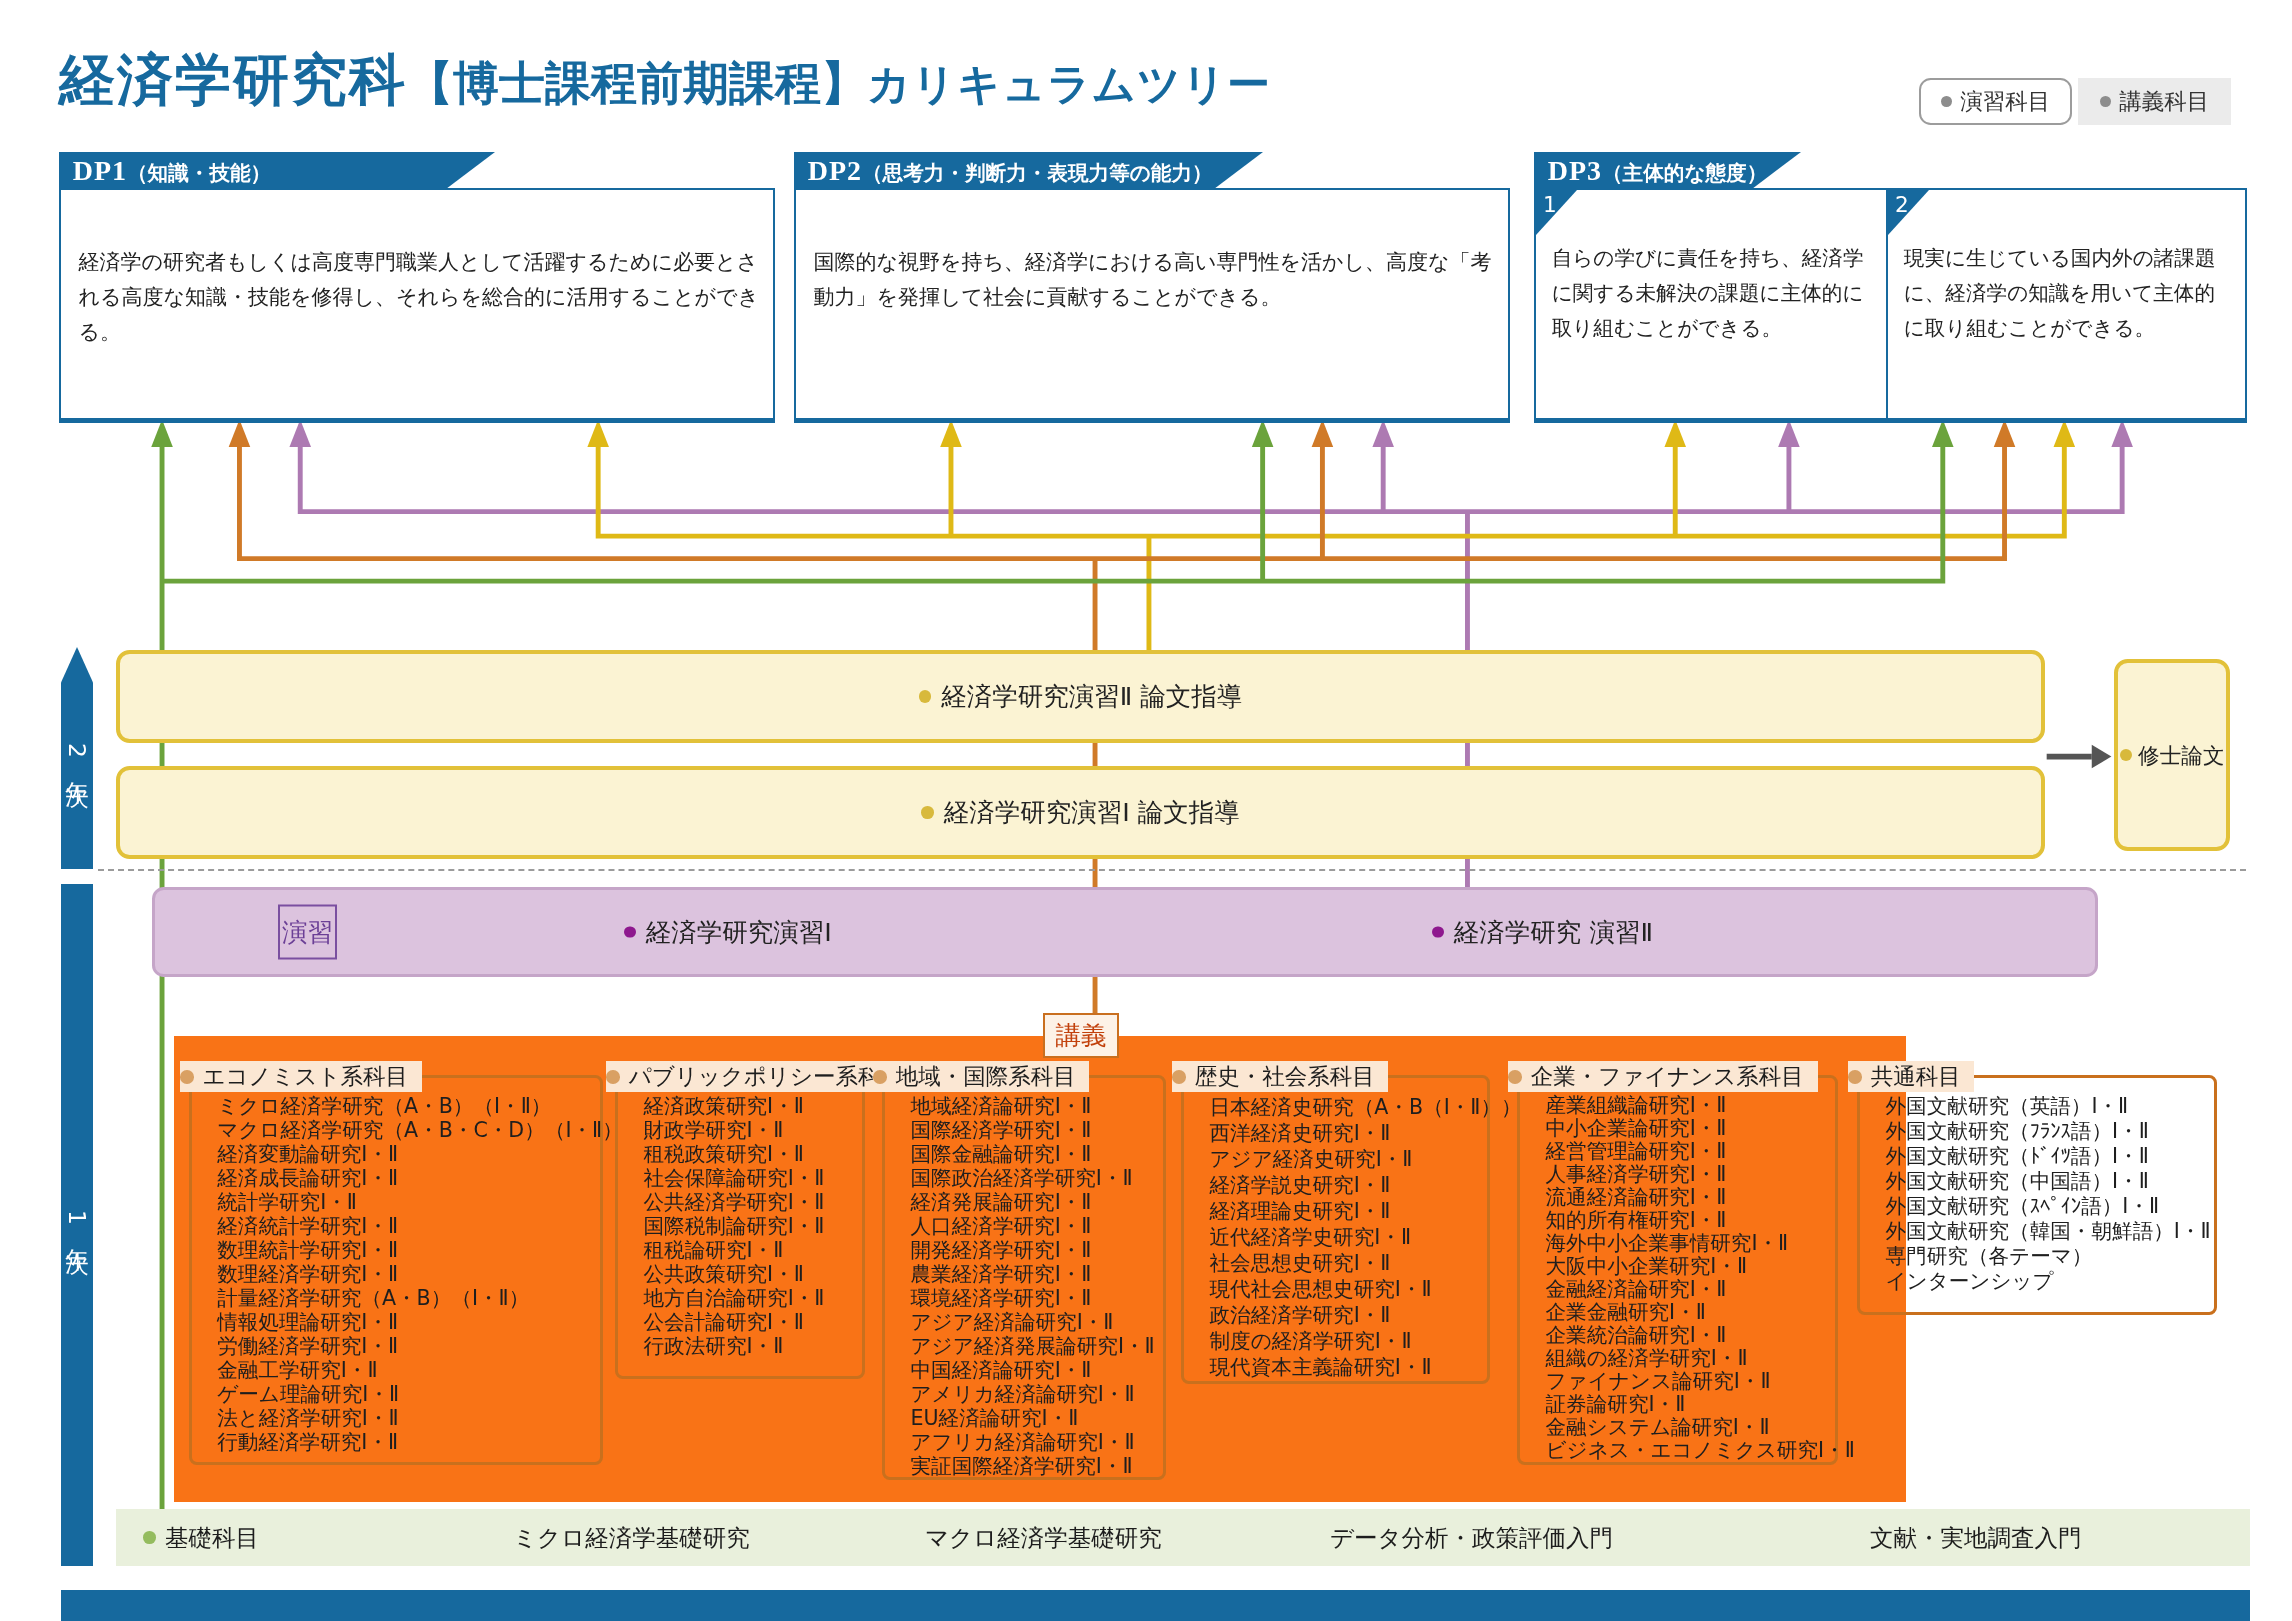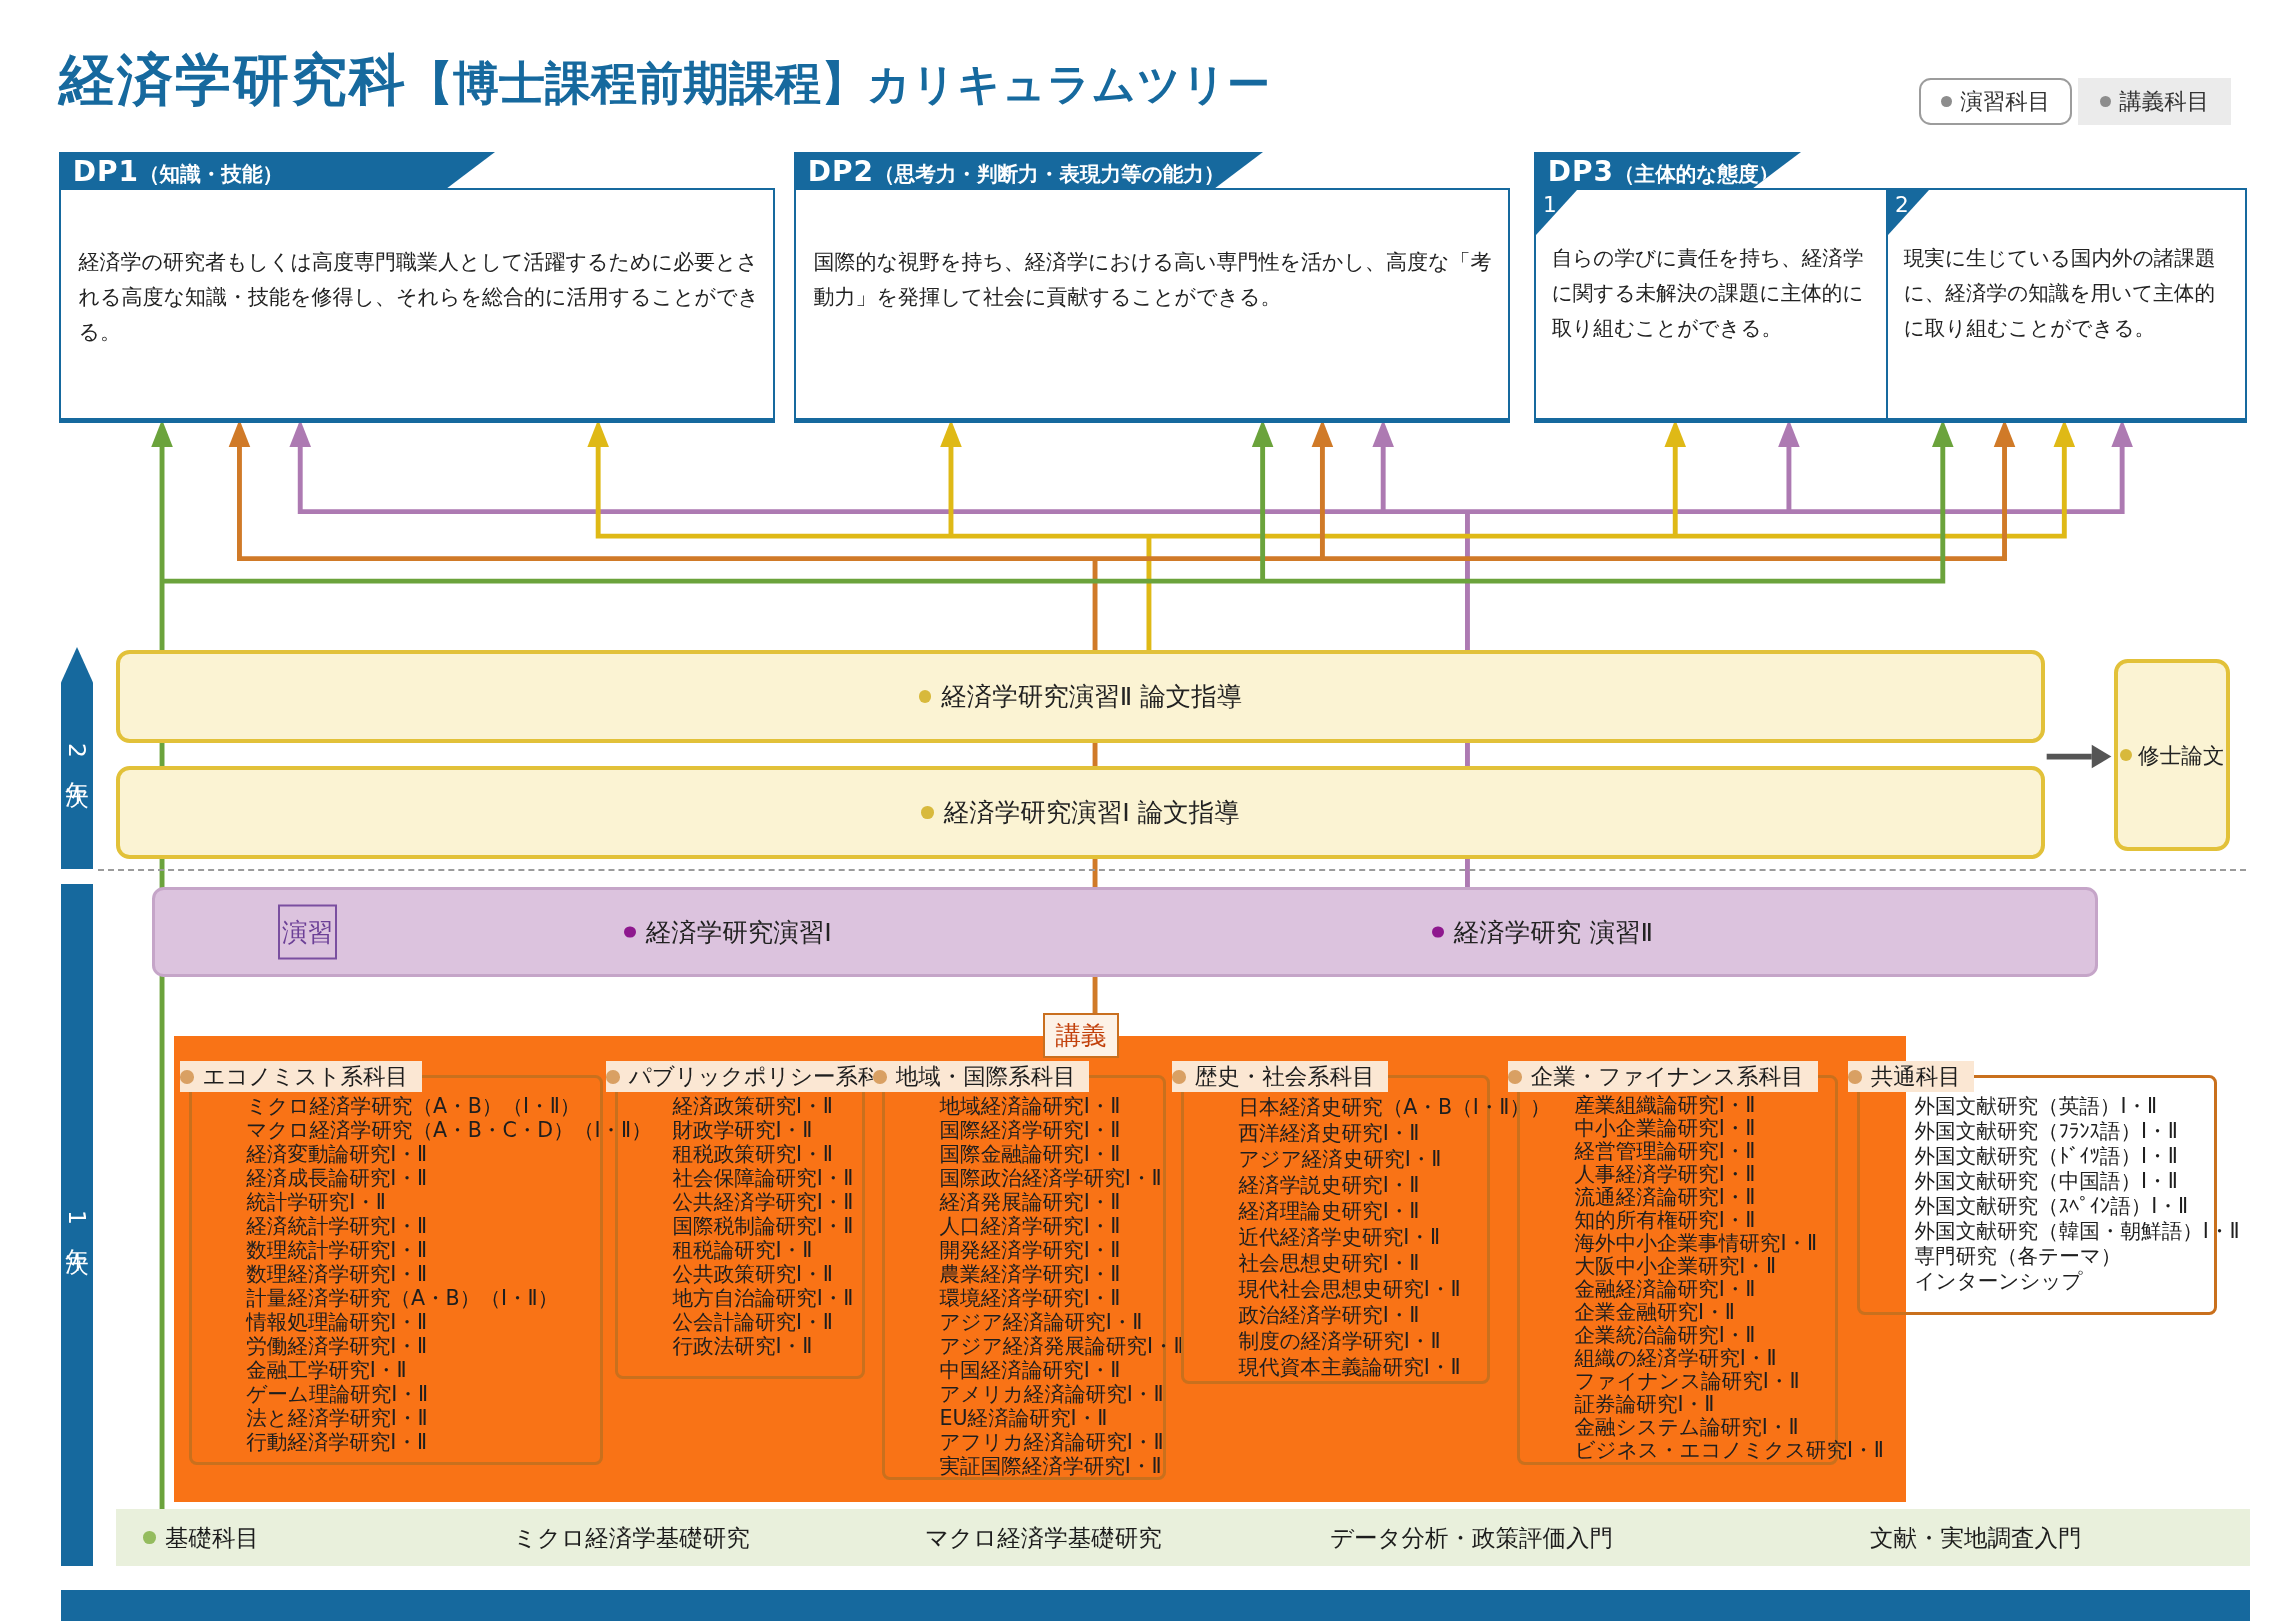--- a/index.html
+++ b/index.html
@@ -12,21 +12,21 @@
   #title .t-sub{font-size:46px;font-weight:bold;}
   #title .t-tail{font-size:43px;font-weight:bold;letter-spacing:1px;}
 
   
   .chip{height:47px;display:flex;align-items:center;justify-content:center;gap:8.8px;font-size:22.5px;color:#333;box-sizing:border-box;}
   #chip-enshu{left:1919px;top:78px;width:153px;background:#fff;border:2.9px solid #9c9c9c;border-radius:11.8px;}
   #chip-kougi{left:2078px;top:78px;width:153px;background:#ebebeb;}
   .gray-dot{width:10.8px;height:10.8px;border-radius:50%;background:#8d8d8d;flex:none;}
 
   
-  .dp-tab{top:152px;height:37px;background:#16699e;color:#fff;display:flex;align-items:baseline;padding:2.9px 0 0 13.7px;box-sizing:border-box;clip-path:polygon(0 0,100% 0,calc(100% - 49px) 100%,0 100%);z-index:3;}
+  .dp-tab{top:152px;height:37px;background:#16699e;color:#fff;display:flex;align-items:baseline;padding:2.9px 0 0 13.7px;box-sizing:border-box;clip-path:polygon(0 0,100% 0,calc(100% - 49px) 100%,0 100%);z-index:3;font-family:Liberation Serif, serif;}
   .dp-tab .dp-id{font-size:28px;font-weight:bold;letter-spacing:1px;}
   .dp-tab .dp-paren{font-size:20.6px;font-weight:bold;}
   .dp-body{top:188px;height:235px;background:#fff;border:2.9px solid #16699e;border-bottom-width:5.9px;box-sizing:border-box;z-index:2;}
   .dp-text{font-size:21px;line-height:35px;color:#222;padding:55px 13.7px 0 17.6px;}
   .dp3-sub{position:absolute;top:0;bottom:0;}
   .dp3-sep{border-left:2.9px solid #16699e;}
   .tri{position:absolute;top:0;left:0;width:0;height:0;border-top:45px solid #16699e;border-right:41px solid transparent;}
   .tri-num{position:absolute;top:2px;left:6.9px;color:#fff;font-size:21.6px;z-index:1;}
   .dp3-text{font-size:20.6px;line-height:35px;color:#222;padding:51px 9.8px 0 15.7px;}
 
@@ -43,21 +43,21 @@
   #seminar-tag{left:123px;top:50%;transform:translateY(-50%);width:55px;height:51px;border:2px solid #7a4fa0;color:#6b3f96;font-size:25.5px;display:flex;align-items:center;justify-content:center;}
   .sem-item{top:50%;transform:translateY(-50%);display:flex;align-items:center;gap:10px;font-size:25.5px;color:#222;white-space:nowrap;}
   .magenta-dot{width:11.8px;height:11.8px;border-radius:50%;background:#8e188e;flex:none;}
 
   
   #lecture-section{left:174px;top:1036px;width:1732px;height:466px;background:#f97316;z-index:2;}
   #kougi-tag{left:1043px;top:1013px;width:76px;height:45px;background:#fdf2e7;border:2.9px solid #c96f1f;color:#c2410c;font-size:25.5px;display:flex;align-items:center;justify-content:center;z-index:3;box-sizing:border-box;}
   .col{position:absolute;border:3.9px solid #c9701d;border-radius:7.8px;box-sizing:border-box;}
   .col-header{position:absolute;top:-16.7px;left:-11.8px;background:#fbe7d3;padding:0 13.7px 0 0;display:flex;align-items:center;gap:8.8px;height:31px;font-size:22.5px;color:#1d1d1d;white-space:nowrap;}
   .tan-dot{width:13.7px;height:13.7px;border-radius:50%;background:#d9a063;flex:none;}
-  .col-list{padding:15.7px 3.9px 3.9px 25.5px;margin-left:29px;}
+  .col-list{padding:15.7px 3.9px 3.9px 25.5px;}
   .col-list .item{font-size:20.6px;line-height:var(--lh);color:#1e1e1e;white-space:nowrap;}
 
   
   #foundation-bar{left:116px;top:1509px;width:2134px;height:57px;background:#e9f0dc;z-index:2;}
   .fnd{top:50%;transform:translateY(-50%);font-size:23.5px;color:#1d1d1d;white-space:nowrap;display:flex;align-items:center;gap:8.8px;}
   .green-dot{width:12.7px;height:12.7px;border-radius:50%;background:#94bc5e;flex:none;}
 
   
   .year-bar{left:61px;width:32px;background:#16699e;z-index:2;display:flex;align-items:center;justify-content:center;}
   #year2-bar{top:647px;height:222px;clip-path:polygon(50% 0,100% 16%,100% 100%,0 100%,0 16%);}

